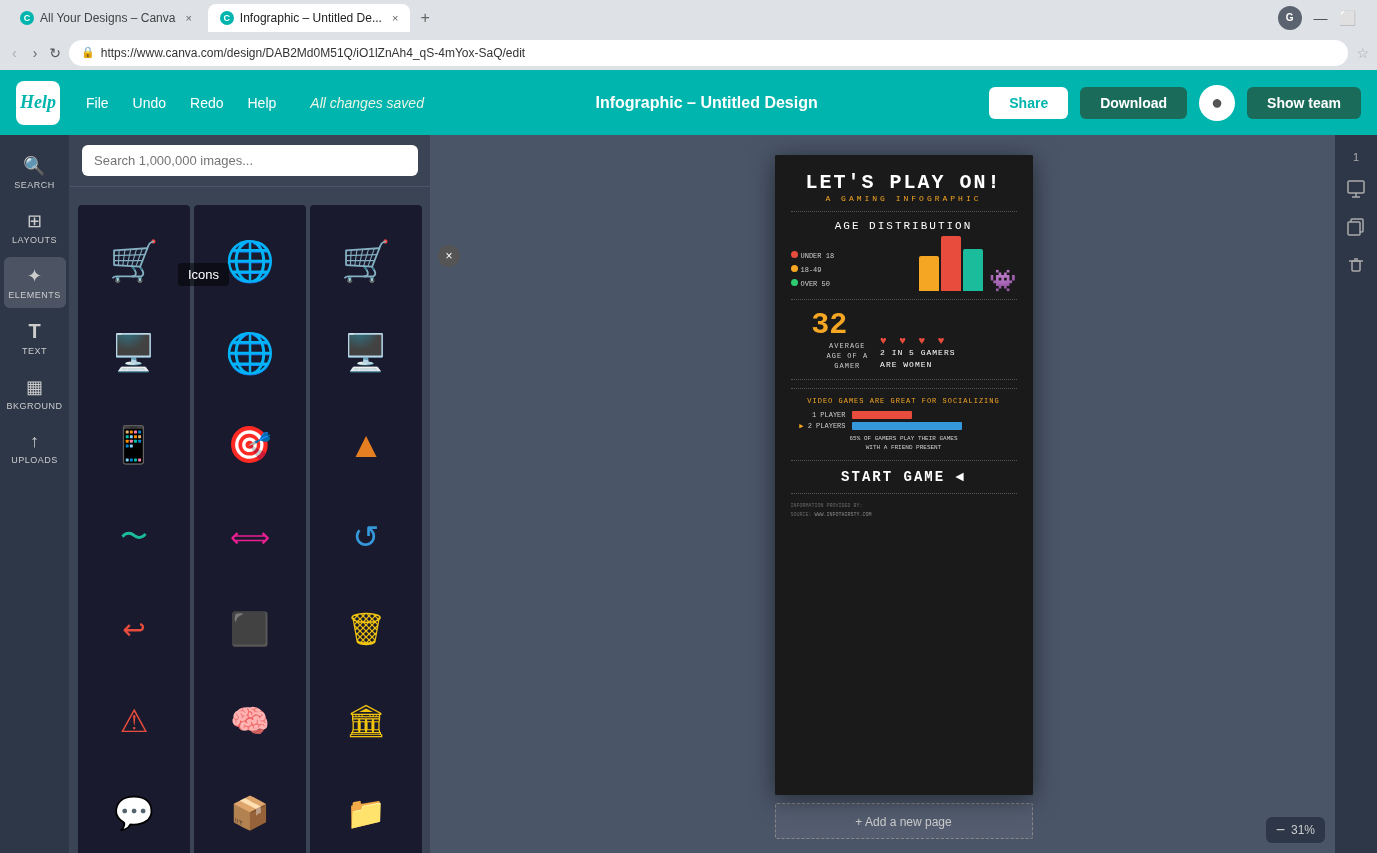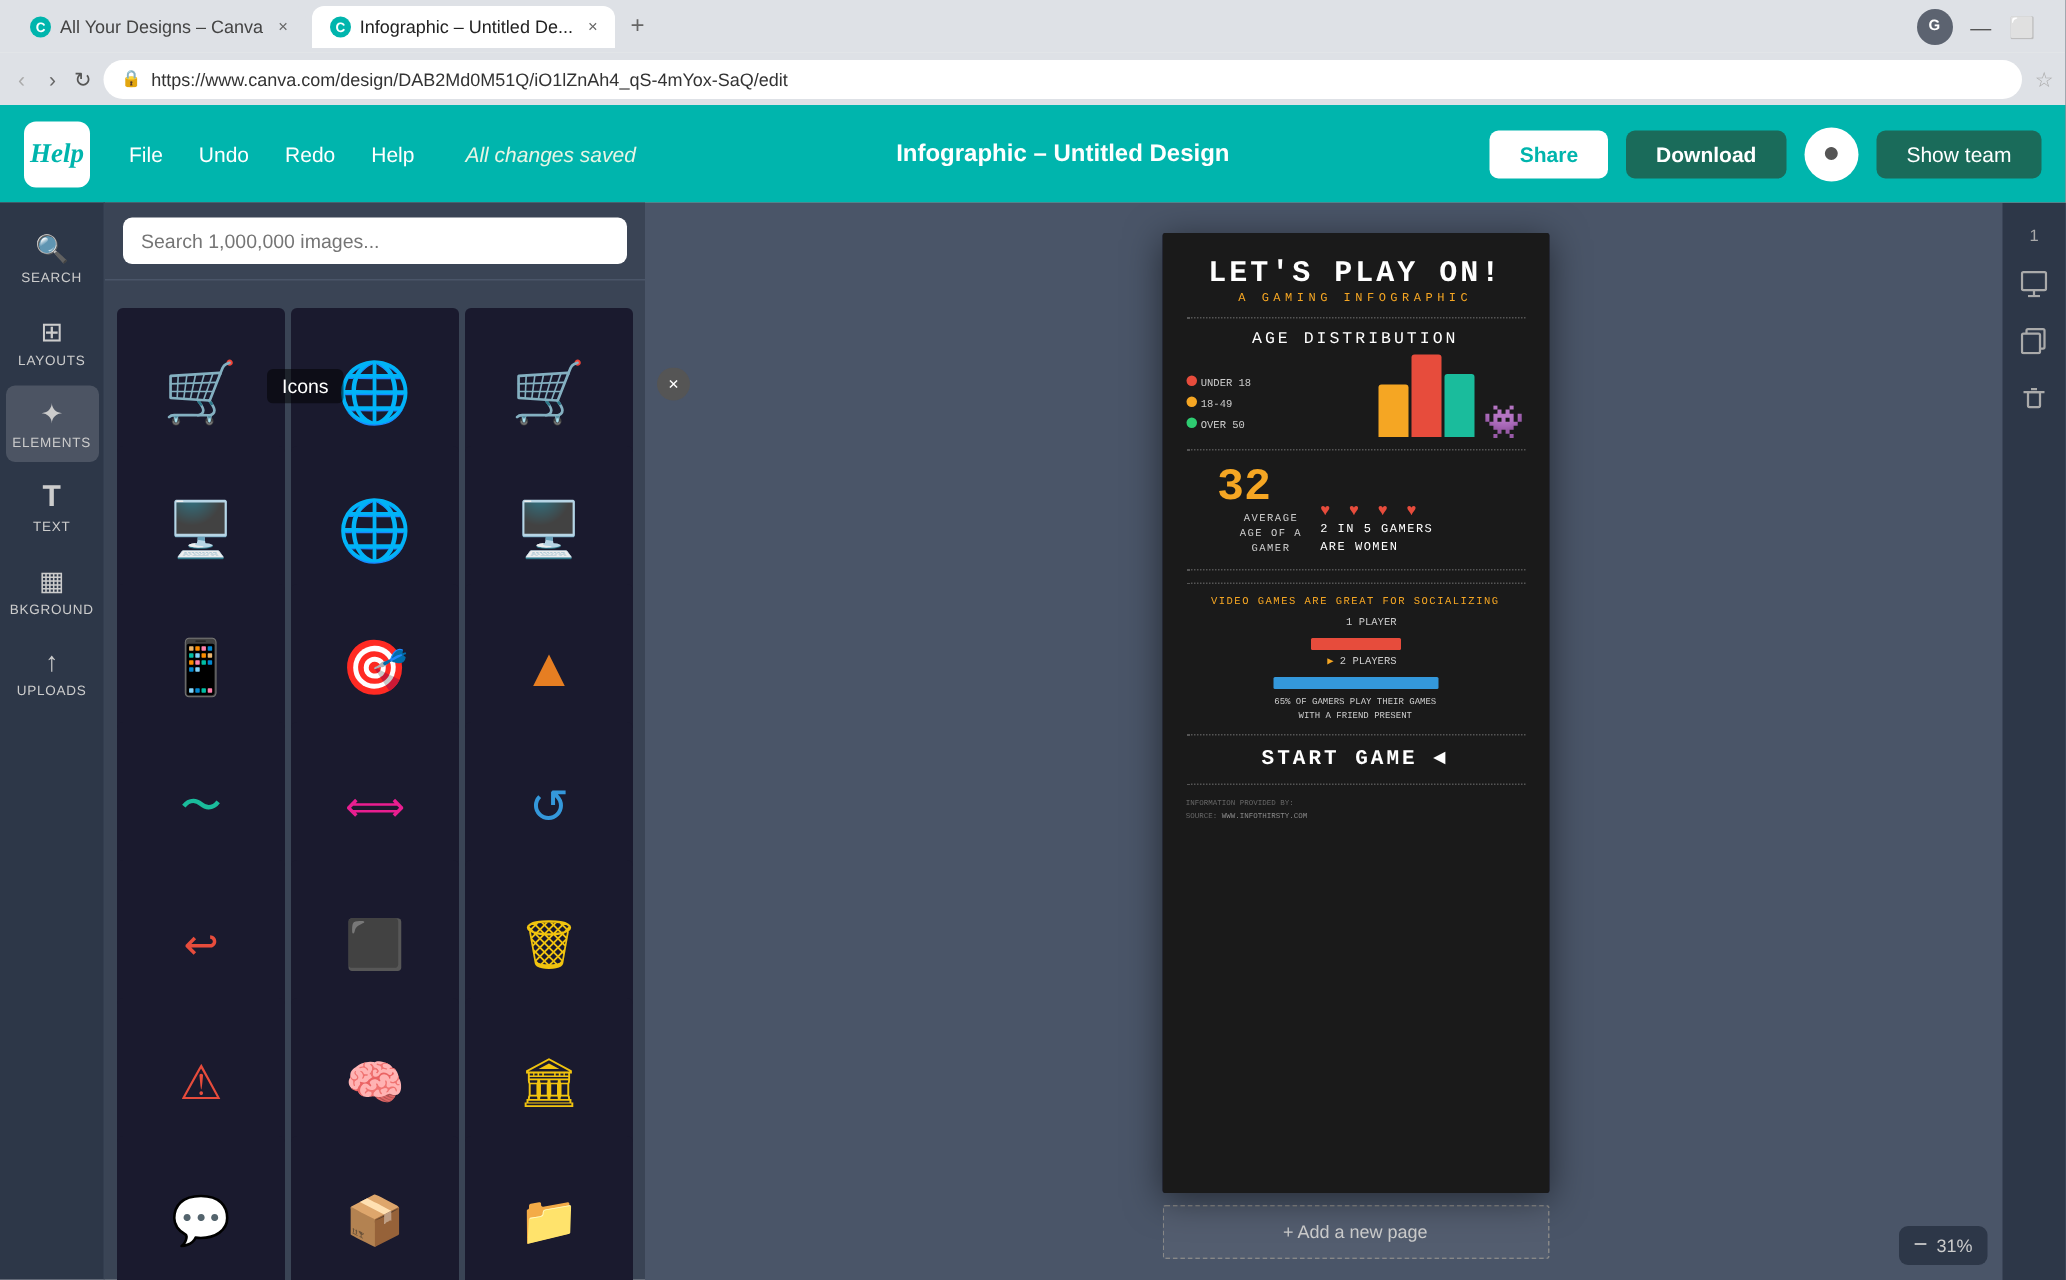--- a/index.html
+++ b/index.html
@@ -188,21 +188,21 @@
       color: #888;
       cursor: pointer;
     }
     .show-team-btn {
       background: #1a6b5a;
       color: #fff;
       border: none;
       border-radius: 6px;
       padding: 8px 20px;
       font-size: 14px;
-      font-weight: normal;
+      font-weight: bold;
       cursor: pointer;
     }
 
     
     .app-body {
       display: flex;
       height: calc(853px - 70px - 65px);
       background: #2d3748;
     }
 
@@ -252,21 +252,21 @@
       font-size: 13px;
       color: #333;
       outline: none;
     }
     .icons-label {
       background: rgba(0,0,0,0.5);
       color: #fff;
       font-size: 13px;
       padding: 4px 10px;
       position: absolute;
-      top: 59px;
+      top: 76px;
       left: 108px;
       border-radius: 4px;
       z-index: 10;
     }
     .close-icons-btn {
       position: absolute;
       top: 58px;
       left: 368px;
       background: #555;
       color: #fff;
@@ -414,21 +414,20 @@
       letter-spacing: 1px;
       margin-bottom: 6px;
     }
     .bar-row {
       display: flex;
       align-items: center;
       gap: 6px;
       margin-bottom: 3px;
       font-size: 7px;
       color: #ccc;
-      flex-direction: column;
     }
     .bar-row-label { width: 55px; text-align: right; }
     .bar-fill {
       height: 8px;
       border-radius: 1px;
     }
     .start-game {
       font-size: 14px;
       font-weight: bold;
       color: #fff;

